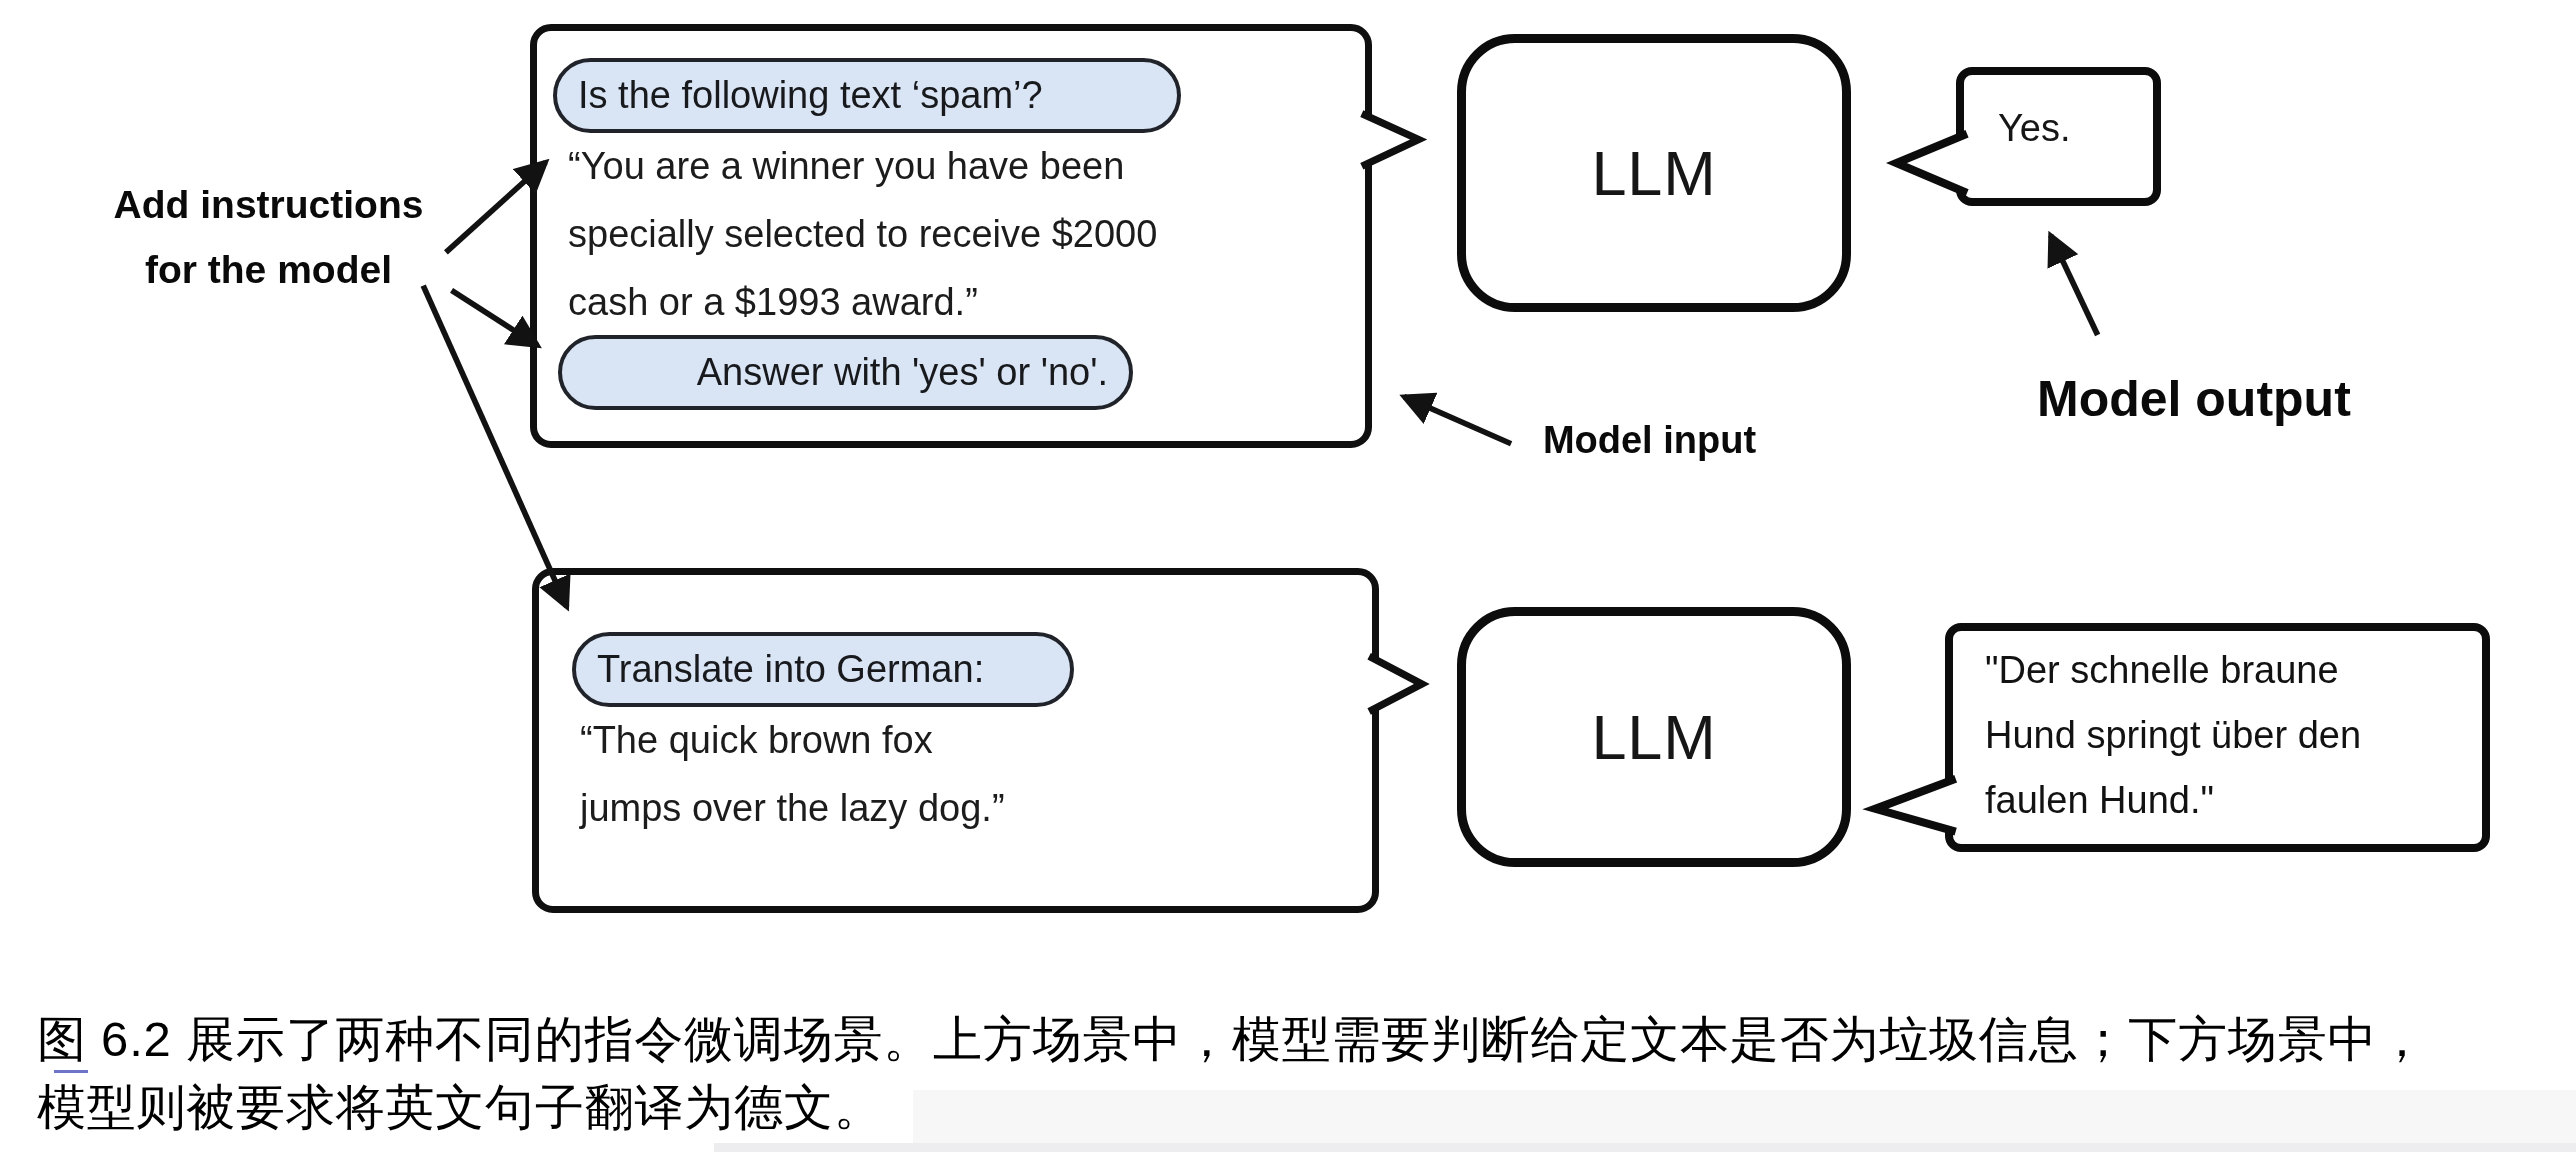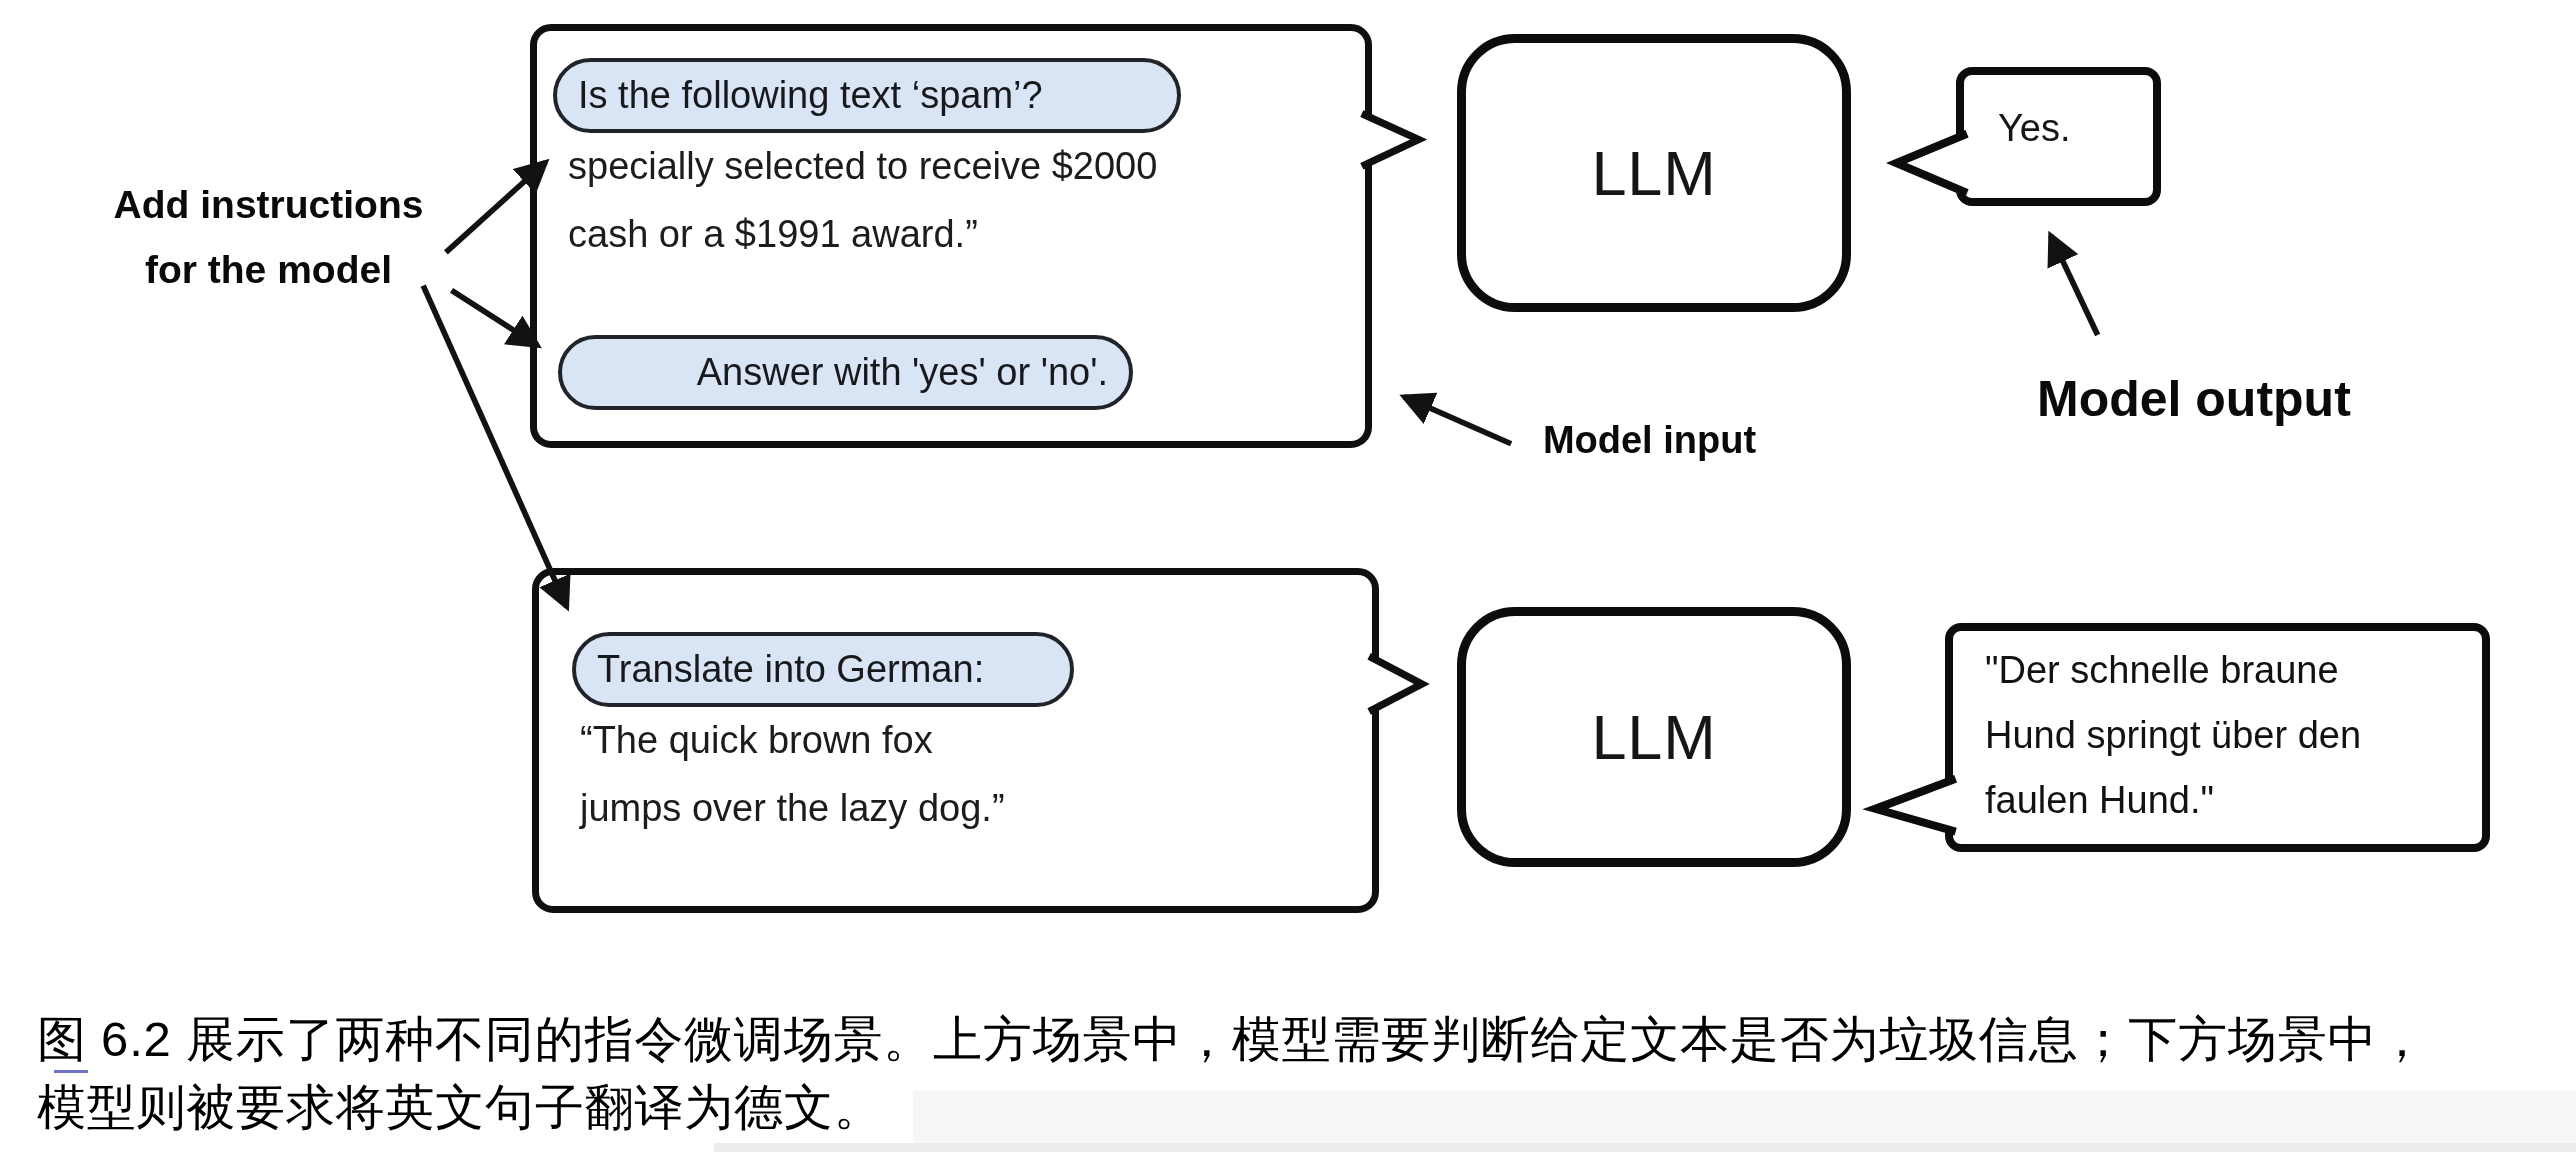--- a/index.html
+++ b/index.html
@@ -57,22 +57,23 @@
   <div class="gray-band abs" style="left:913px;top:1090px;width:1663px;height:62px;"></div>
   <div class="gray-strip abs" style="left:714px;top:1143px;width:1862px;height:9.7px;"></div>
 
   <div class="obox" style="left:530px;top:24px;width:842px;height:424px;"></div>
 
   <div class="pill" style="left:553px;top:58px;width:628px;height:75px;">
     <span>Is the following text ‘spam’?</span>
   </div>
 
   <div class="dtext" style="left:568px;top:132px;">
+    <div>“You are a winner you have been</div>
     <div>specially selected to receive $2000</div>
-    <div>cash or a $1991 award.”</div>
+    <div>cash or a $1993 award.”</div>
   </div>
 
   <div class="pill" style="left:558px;top:335px;width:575px;height:75px;justify-content:flex-end;">
     <span>Answer with 'yes' or 'no'.</span>
   </div>
 
   <div class="llmbox" style="left:1457px;top:34px;width:394px;height:278px;">
     <span>LLM</span>
   </div>
 

